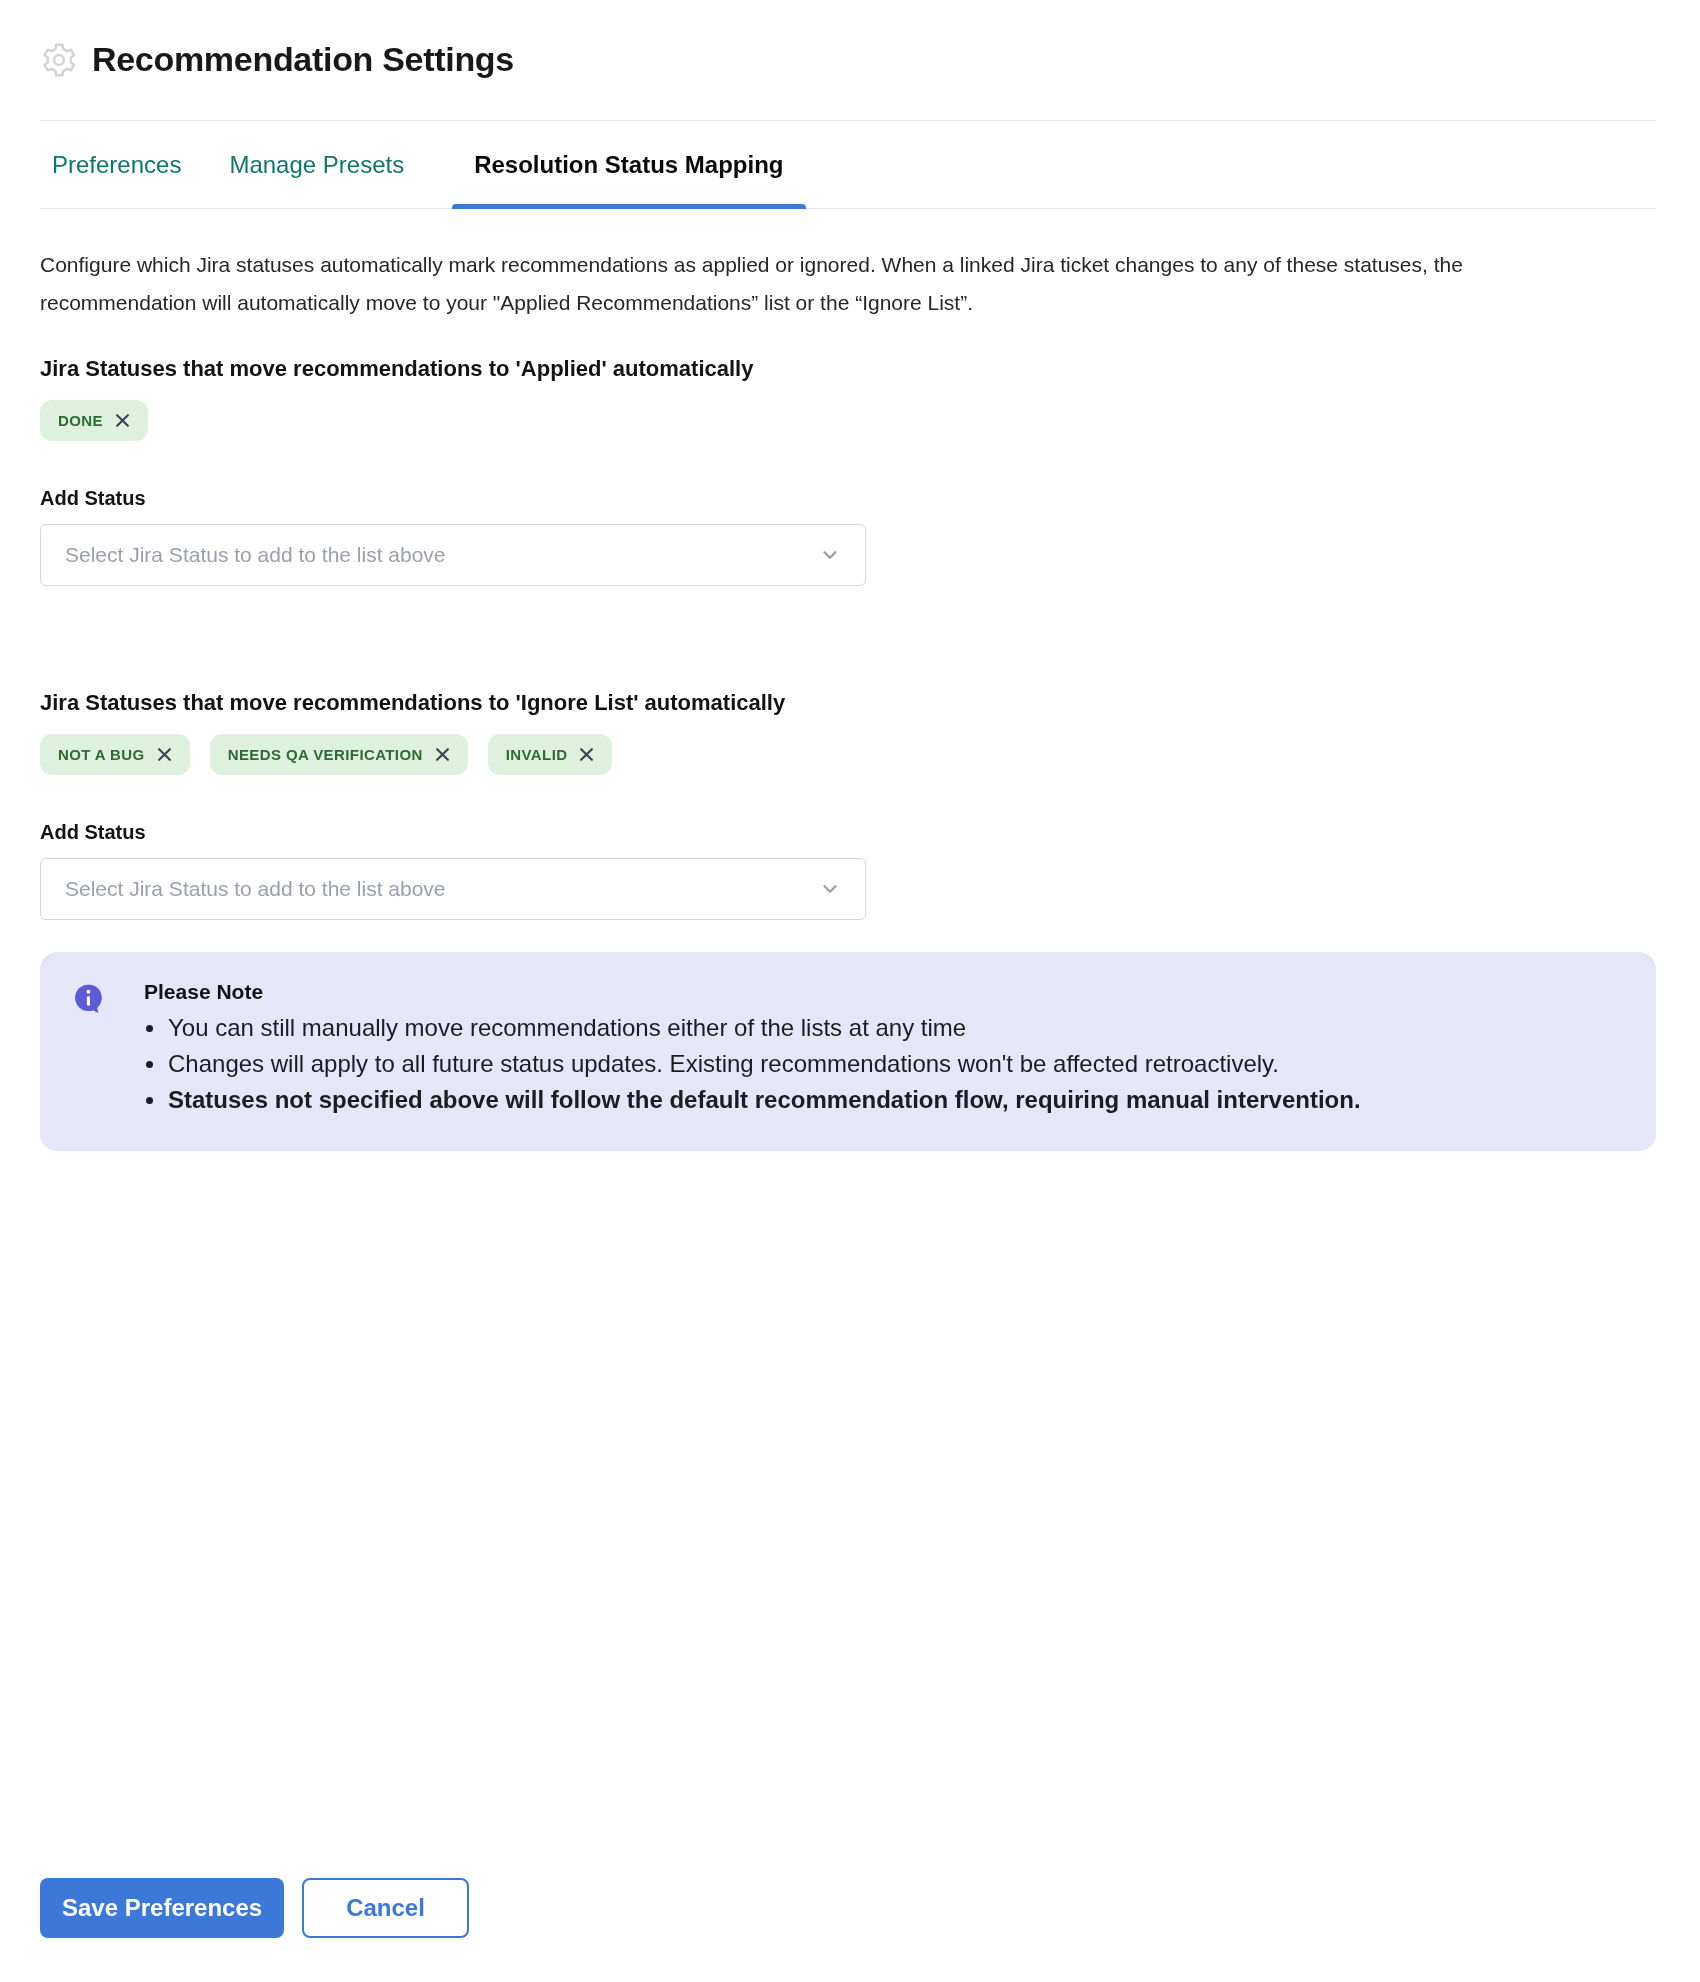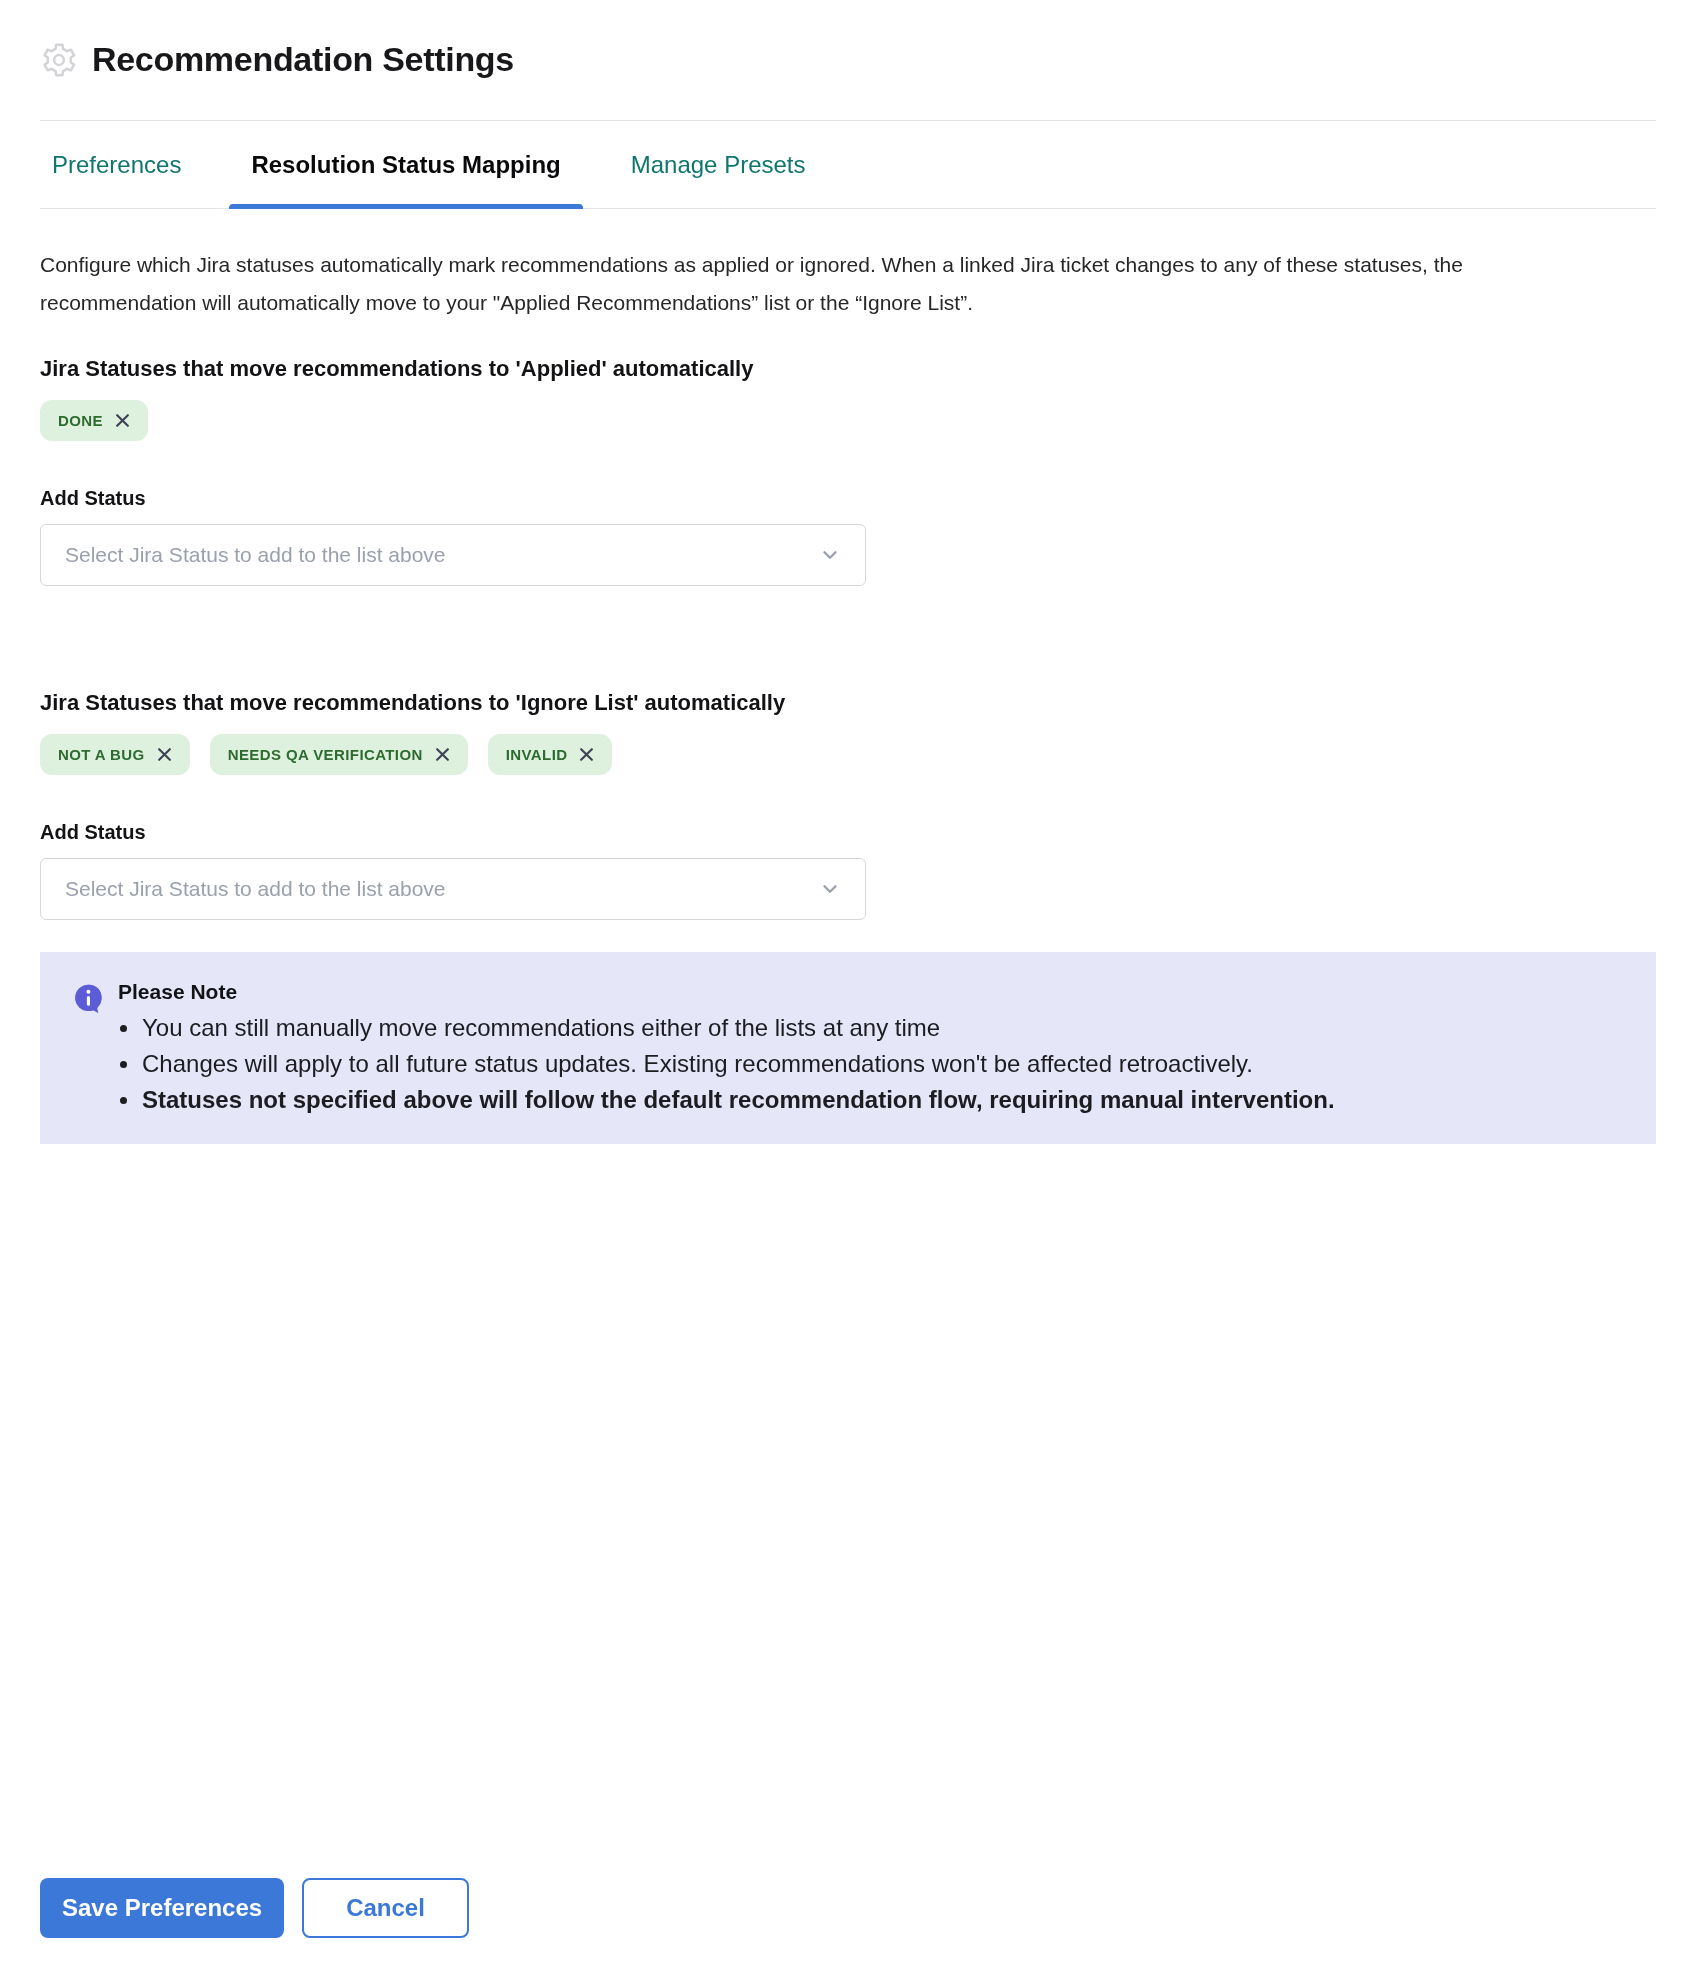--- a/index.html
+++ b/index.html
@@ -59,22 +59,22 @@
     margin-top: 14px; width: 826px; height: 62px;
     border: 1px solid #d7d7dc; border-radius: 6px;
     display: flex; align-items: center; justify-content: space-between;
     padding: 8px 24px; cursor: pointer; background: #ffffff;
   }
   .select .placeholder { font-size: 21px; color: #9aa1ad; }
   .select .chev { width: 22px; height: 22px; display: inline-flex; }
 
   
   .note {
-    margin-top: 32px; background: var(--note-bg); border-radius: 0;
-    padding: 28px 36px 26px 32px; display: flex; 
+    margin-top: 32px; background: var(--note-bg); border-radius: 17px;
+    padding: 28px 36px 33px 32px; display: flex; gap: 26px;
   }
   .note-icon { width: 34px; height: 34px; flex: 0 0 auto; margin-top: 2px; }
   .note-title { font-size: 21px; font-weight: 700; color: #131316; margin-left: 12px; }
   .note-list { margin-top: 6px; list-style: none; }
   .note-list li {
     font-size: 24px; line-height: 36px; color: #1c1c21;
     padding-left: 36px; position: relative;
   }
   .note-list li::before {
     content: ""; position: absolute; left: 14px; top: 15px;
@@ -106,22 +106,22 @@
         <path d="M19.4 13.4c.05-.46.08-.93.08-1.4s-.03-.94-.08-1.4l2.1-1.65-2-3.46-2.48 1a7.8 7.8 0 0 0-2.42-1.4L14.2 2.4h-4l-.4 2.67a7.8 7.8 0 0 0-2.42 1.4l-2.48-1-2 3.46 2.1 1.65c-.05.46-.08.93-.08 1.4s.03.94.08 1.4L2.9 15.05l2 3.46 2.48-1c.72.6 1.54 1.08 2.42 1.4l.4 2.67h4l.4-2.67a7.8 7.8 0 0 0 2.42-1.4l2.48 1 2-3.46-2.1-1.65z"></path>
       </svg>
     </span>
     <h1 class="title">Recommendation Settings</h1>
   </div>
 
   <div class="top-divider"></div>
 
   <div class="tabs">
     <div class="tab">Preferences</div>
+    <div class="tab">Manage Presets</div>
     <div class="tab active">Resolution Status Mapping</div>
-    <div class="tab">Manage Presets</div>
   </div>
 
   <p class="description">Configure which Jira statuses automatically mark recommendations as applied or ignored. When a linked Jira ticket changes to any of these statuses, the recommendation will automatically move to your "Applied Recommendations” list or the “Ignore List”.</p>
 
   <h2 class="section-heading">Jira Statuses that move recommendations to 'Applied' automatically</h2>
   <div class="chip-row">
     <span class="chip">
       <span>DONE</span>
       <span class="x">
         <svg viewBox="0 0 14 14" width="15" height="15" stroke="#3f4254" stroke-width="2" stroke-linecap="round">

